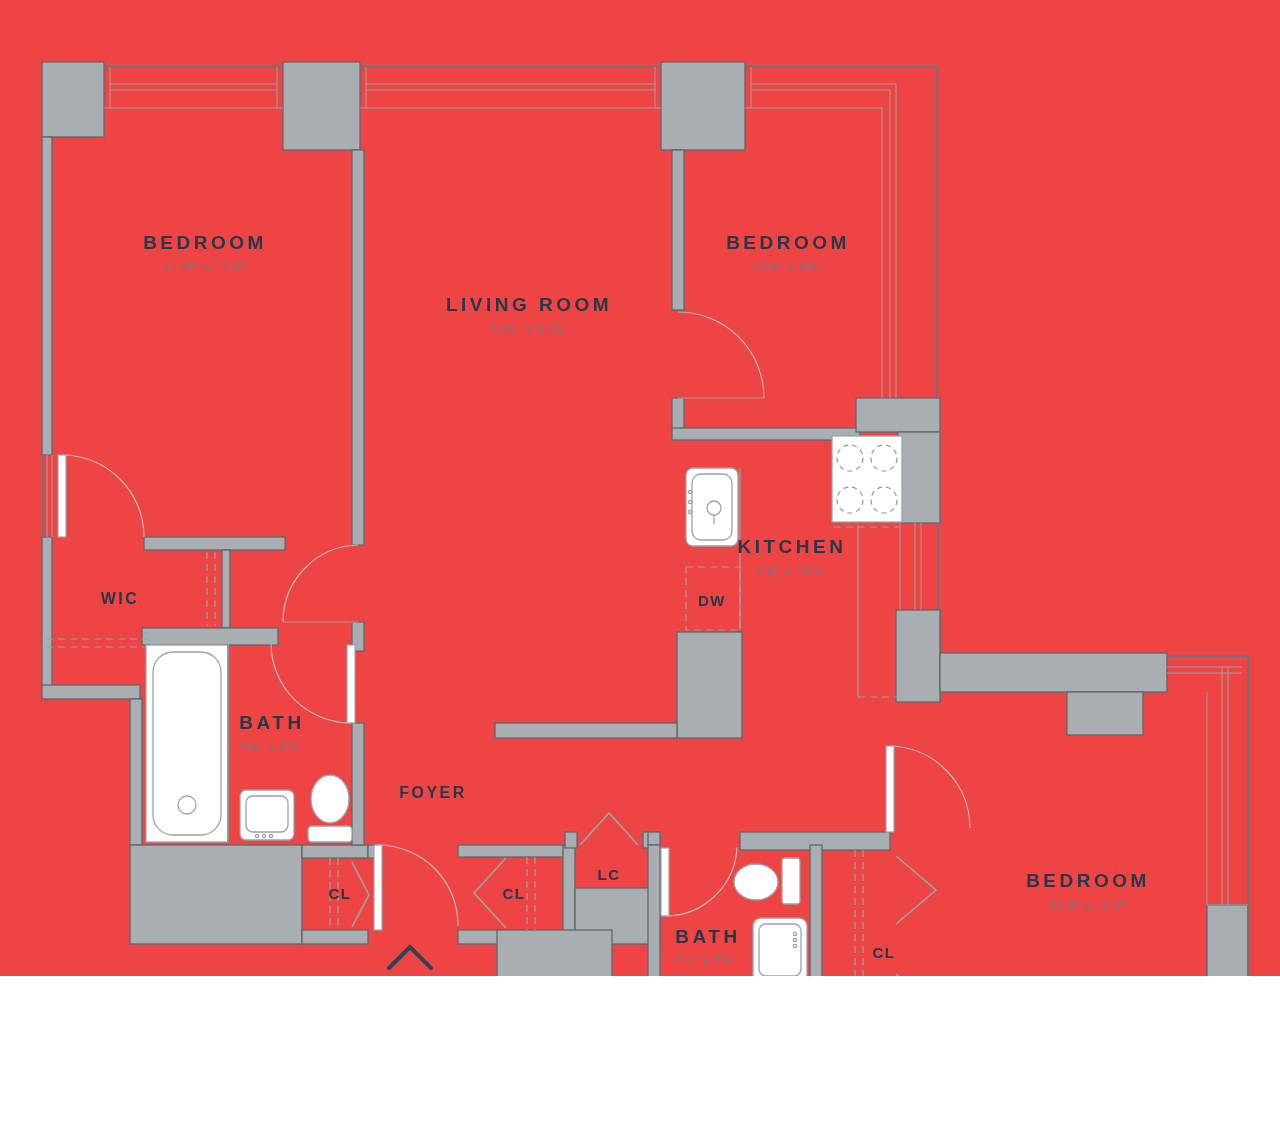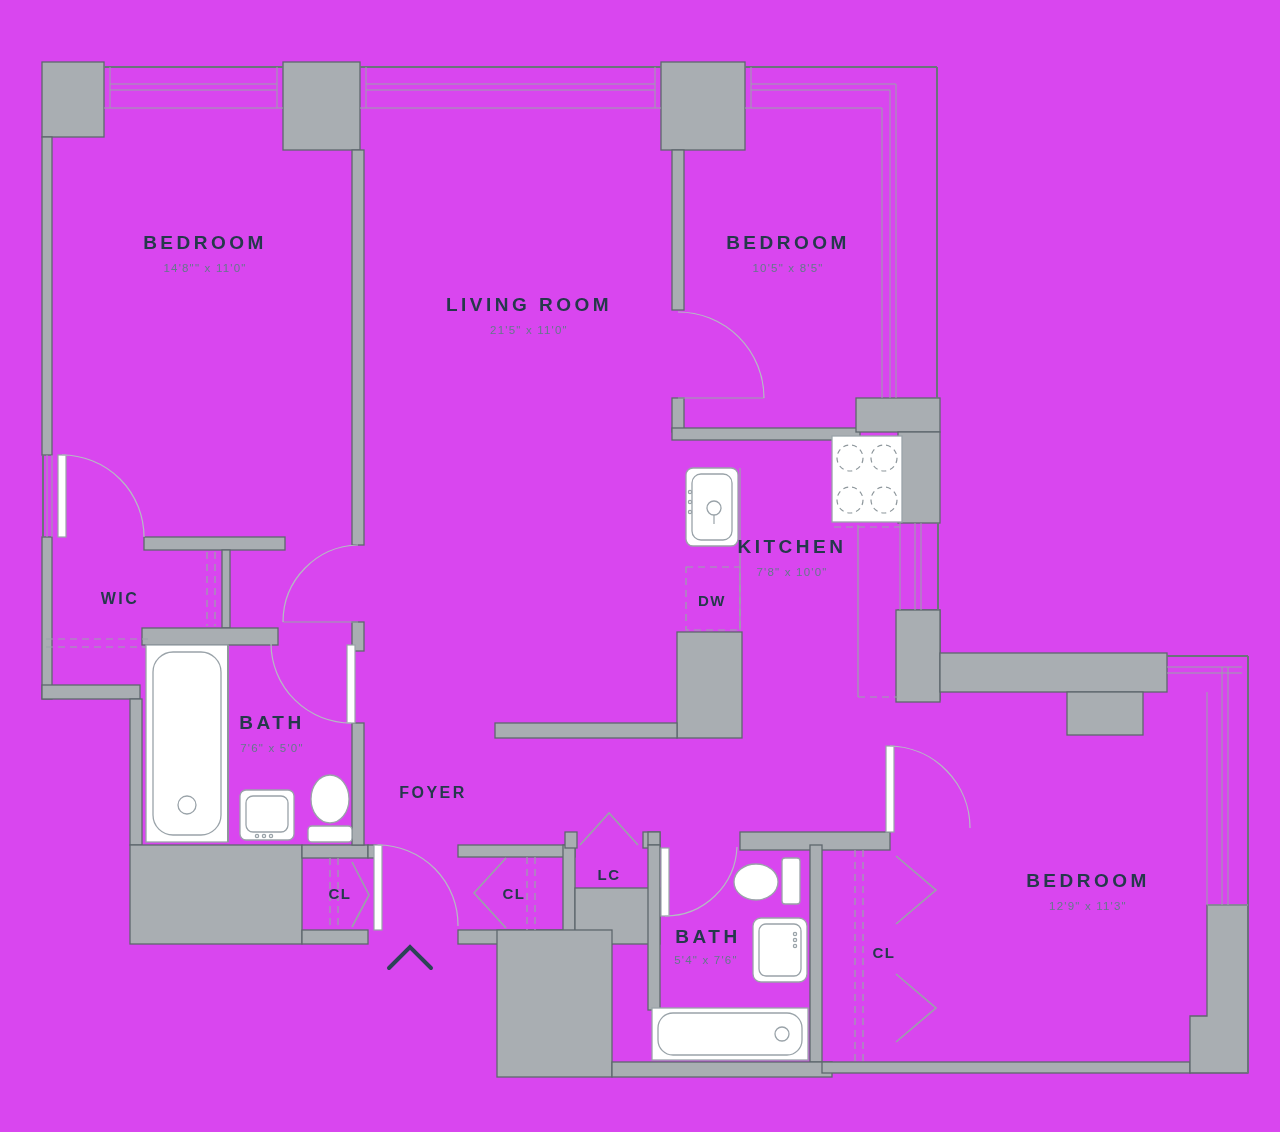--- a/index.html
+++ b/index.html
@@ -1,16 +1,16 @@
 <!DOCTYPE html>
 <html><head>
 <meta charset="utf-8">
 <style>
   html,body{margin:0;padding:0;background:#ffffff;}
-  #stage{position:relative;width:1280px;height:1132px;background:#d946ef;overflow:hidden;
+  #stage{position:relative;width:1280px;height:976px;background:#ef4444;overflow:hidden;
          font-family:"Liberation Sans",sans-serif;}
   svg{position:absolute;left:0;top:0;}
   .wall{fill:#a9aeb2;stroke:#5e676d;stroke-width:1.3;}
   .thinwall{stroke:#8e979c;stroke-width:2;fill:none;}
   .ln{stroke:#9aa3a9;stroke-width:1.2;fill:none;}
   .outer{stroke:#6a747a;stroke-width:2;fill:none;}
   .glz{stroke:#9aa3a9;stroke-width:1;fill:none;}
   .dash{stroke:#9aa3a9;stroke-width:1.2;fill:none;stroke-dasharray:7 5;}
   .fix{stroke:#9aa3a9;stroke-width:1.3;fill:#ffffff;}
   .arc{stroke:#b4bcc1;stroke-width:1.2;fill:none;}

